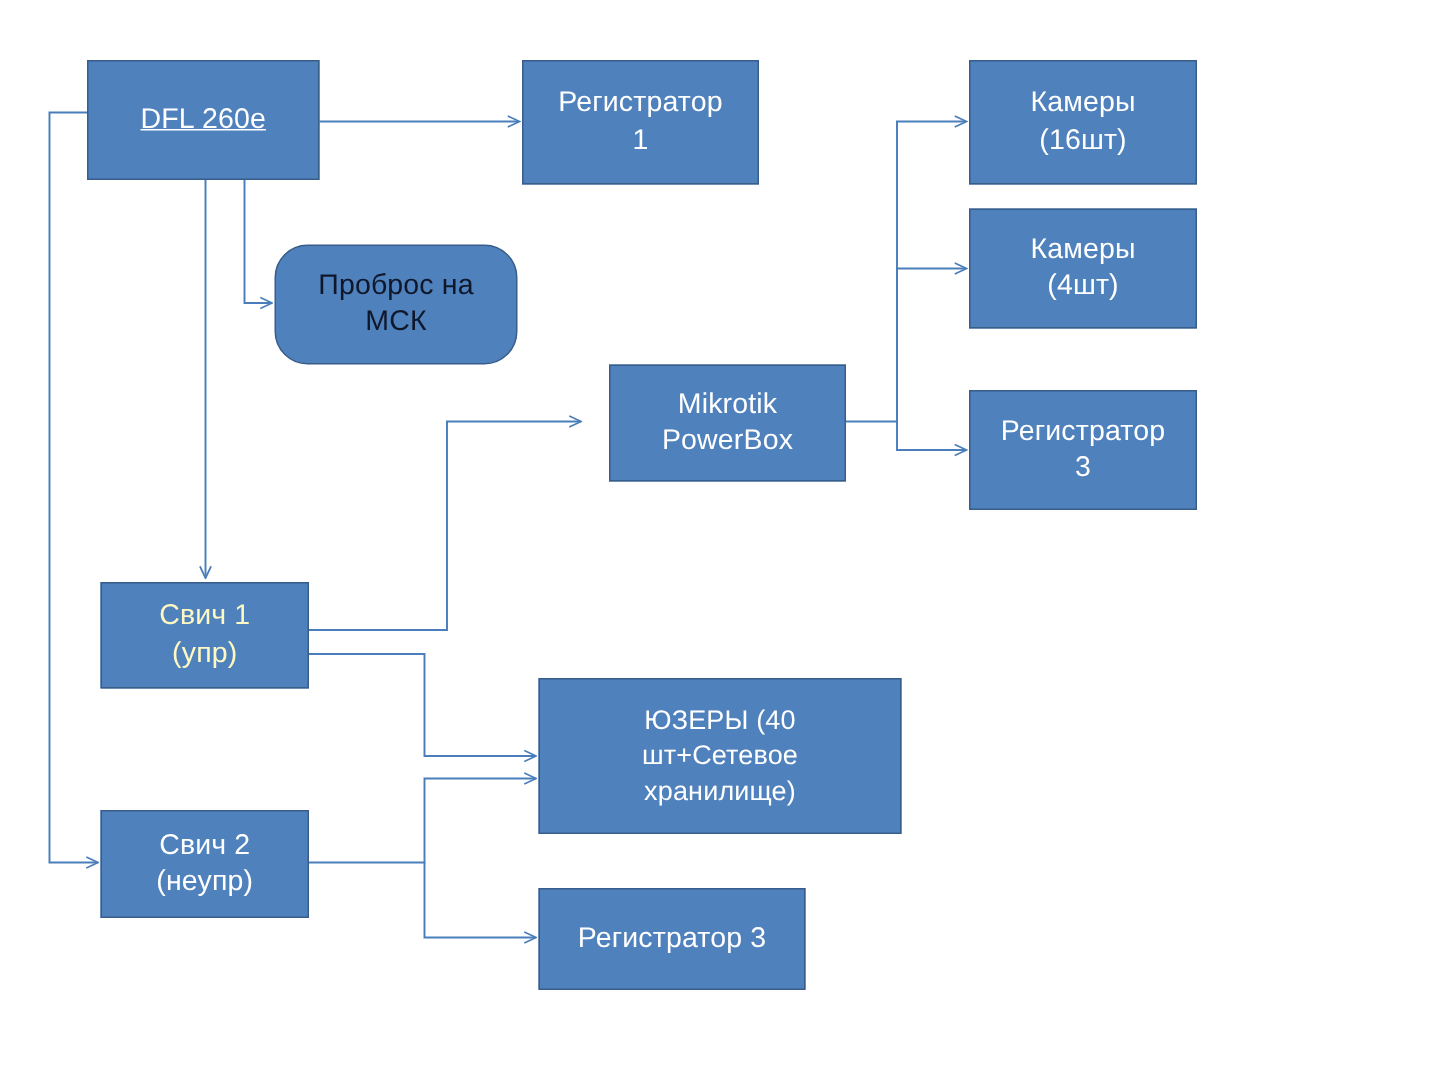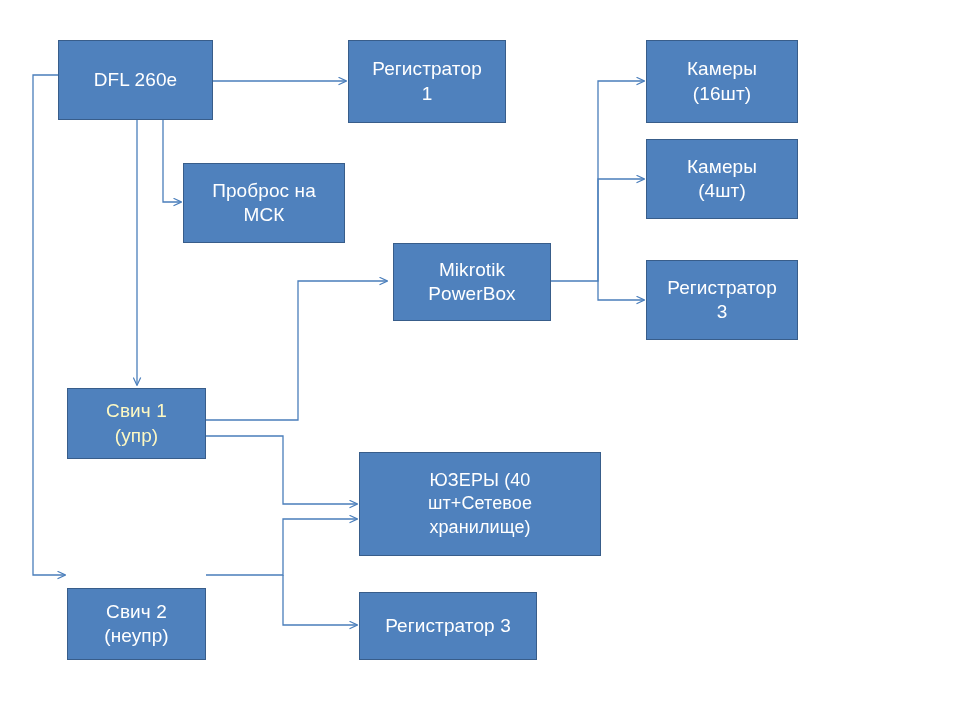--- a/index.html
+++ b/index.html
@@ -67,36 +67,36 @@
         <path d="M 206,436 L 283,436 L 283,504 L 357,504" fill="none" stroke="#4A7EBB" stroke-width="1.3" marker-end="url(#arrowhead)"></path>
         <path d="M 206,575 L 283,575 L 283,519 L 357,519" fill="none" stroke="#4A7EBB" stroke-width="1.3" marker-end="url(#arrowhead)"></path>
         <path d="M 283,575 L 283,625 L 357,625" fill="none" stroke="#4A7EBB" stroke-width="1.3" marker-end="url(#arrowhead)"></path>
         <path d="M 547,281 L 598,281 L 598,81 L 644,81" fill="none" stroke="#4A7EBB" stroke-width="1.3" marker-end="url(#arrowhead)"></path>
         <path d="M 598,281 L 598,179 L 644,179" fill="none" stroke="#4A7EBB" stroke-width="1.3" marker-end="url(#arrowhead)"></path>
         <path d="M 598,281 L 598,300 L 644,300" fill="none" stroke="#4A7EBB" stroke-width="1.3" marker-end="url(#arrowhead)"></path>
       </g>
   </svg>
 
   <div id="node-group">
-      <div class="node" style="left: 58px; top: 40px; width: 155px; height: 80px; font-size: 19px; background: rgb(79, 129, 189); border-color: rgb(56, 93, 138); color: rgb(255, 255, 255);"><span class="node-label">DFL 260e</span></div>
+      <div class="node" style="left: 58px; top: 40px; width: 155px; height: 80px; font-size: 19px; background: rgb(79, 129, 189); border-color: rgb(56, 93, 138); color: rgb(255, 255, 255); text-decoration: underline;"><span class="node-label">DFL 260e</span></div>
       <div class="node" style="left: 348px; top: 40px; width: 158px; height: 83px; font-size: 19px; background: rgb(79, 129, 189); border-color: rgb(56, 93, 138); color: rgb(255, 255, 255);"><span class="node-label">Регистратор
 1</span></div>
       <div class="node" style="left: 646px; top: 40px; width: 152px; height: 83px; font-size: 19px; background: rgb(79, 129, 189); border-color: rgb(56, 93, 138); color: rgb(255, 255, 255);"><span class="node-label">Камеры
 (16шт)</span></div>
-      <div class="node" style="left: 183px; top: 163px; width: 162px; height: 80px; font-size: 19px; background: rgb(79, 129, 189); border-color: rgb(56, 93, 138); color: #ffffff;"><span class="node-label">Проброс на
+      <div class="node" style="left: 183px; top: 163px; width: 162px; height: 80px; font-size: 19px; background: rgb(79, 129, 189); border-color: rgb(56, 93, 138); color: #0f172a; border-radius: 22px;"><span class="node-label">Проброс на
 МСК</span></div>
       <div class="node" style="left: 646px; top: 139px; width: 152px; height: 80px; font-size: 19px; background: rgb(79, 129, 189); border-color: rgb(56, 93, 138); color: rgb(255, 255, 255);"><span class="node-label">Камеры
 (4шт)</span></div>
-      <div class="node" style="left: 393px; top: 243px; width: 158px; height: 78px; font-size: 19px; background: rgb(79, 129, 189); border-color: rgb(56, 93, 138); color: rgb(255, 255, 255);"><span class="node-label">Mikrotik
+      <div class="node" style="left: 406px; top: 243px; width: 158px; height: 78px; font-size: 19px; background: rgb(79, 129, 189); border-color: rgb(56, 93, 138); color: rgb(255, 255, 255);"><span class="node-label">Mikrotik
 PowerBox</span></div>
       <div class="node" style="left: 646px; top: 260px; width: 152px; height: 80px; font-size: 19px; background: rgb(79, 129, 189); border-color: rgb(56, 93, 138); color: rgb(255, 255, 255);"><span class="node-label">Регистратор
 3</span></div>
       <div class="node" style="left: 67px; top: 388px; width: 139px; height: 71px; font-size: 19px; background: rgb(79, 129, 189); border-color: rgb(56, 93, 138); color: #fef9c3;"><span class="node-label">Свич 1
 (упр)</span></div>
       <div class="node" style="left: 359px; top: 452px; width: 242px; height: 104px; font-size: 18px; background: rgb(79, 129, 189); border-color: rgb(56, 93, 138); color: rgb(255, 255, 255);"><span class="node-label">ЮЗЕРЫ (40
 шт+Сетевое
 хранилище)</span></div>
-      <div class="node" style="left: 67px; top: 540px; width: 139px; height: 72px; font-size: 19px; background: rgb(79, 129, 189); border-color: rgb(56, 93, 138); color: rgb(255, 255, 255); margin-top: 48px;"><span class="node-label">Свич 2
+      <div class="node" style="left: 67px; top: 540px; width: 139px; height: 72px; font-size: 19px; background: rgb(79, 129, 189); border-color: rgb(56, 93, 138); color: rgb(255, 255, 255);"><span class="node-label">Свич 2
 (неупр)</span></div>
       <div class="node" style="left: 359px; top: 592px; width: 178px; height: 68px; font-size: 19px; background: rgb(79, 129, 189); border-color: rgb(56, 93, 138); color: rgb(255, 255, 255);"><span class="node-label">Регистратор 3</span></div>
     </div>
 
 </div>
 
 </body></html>

